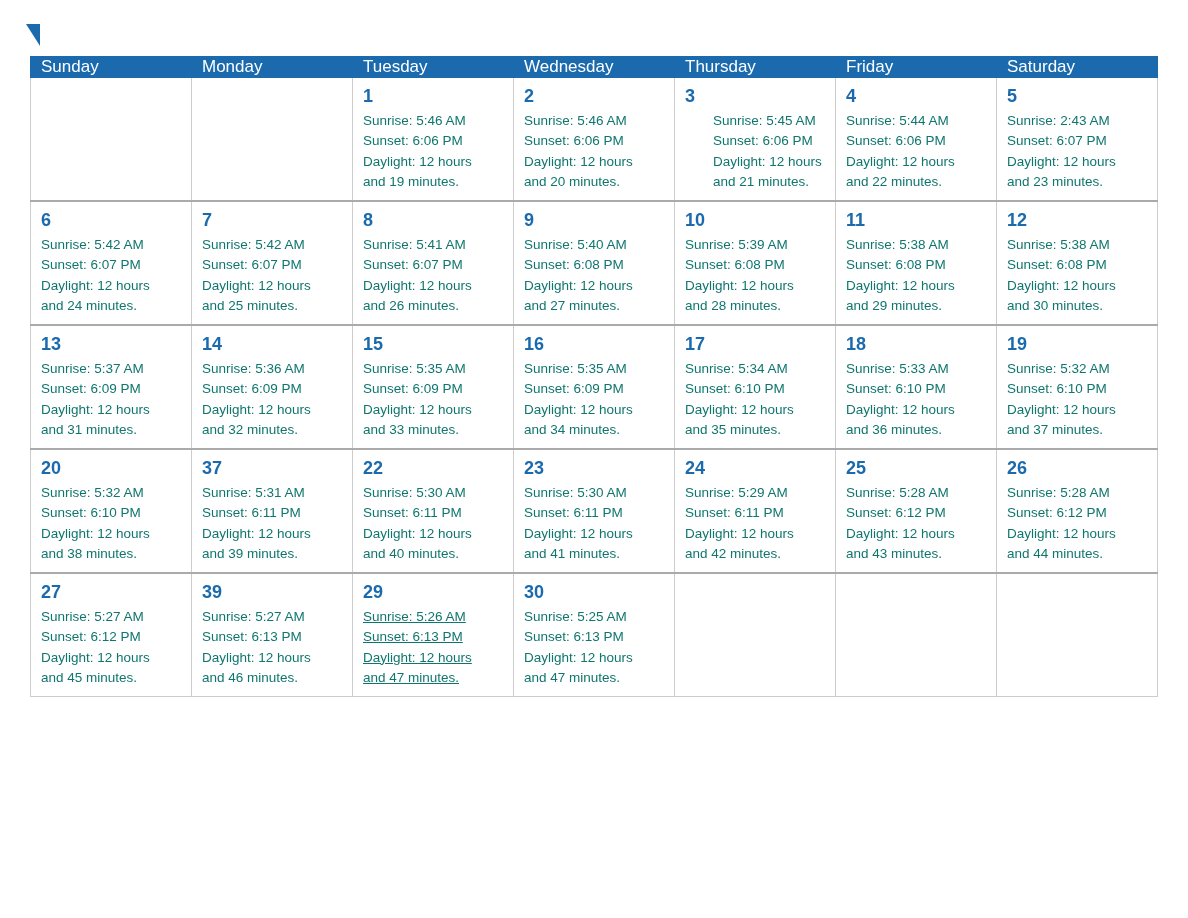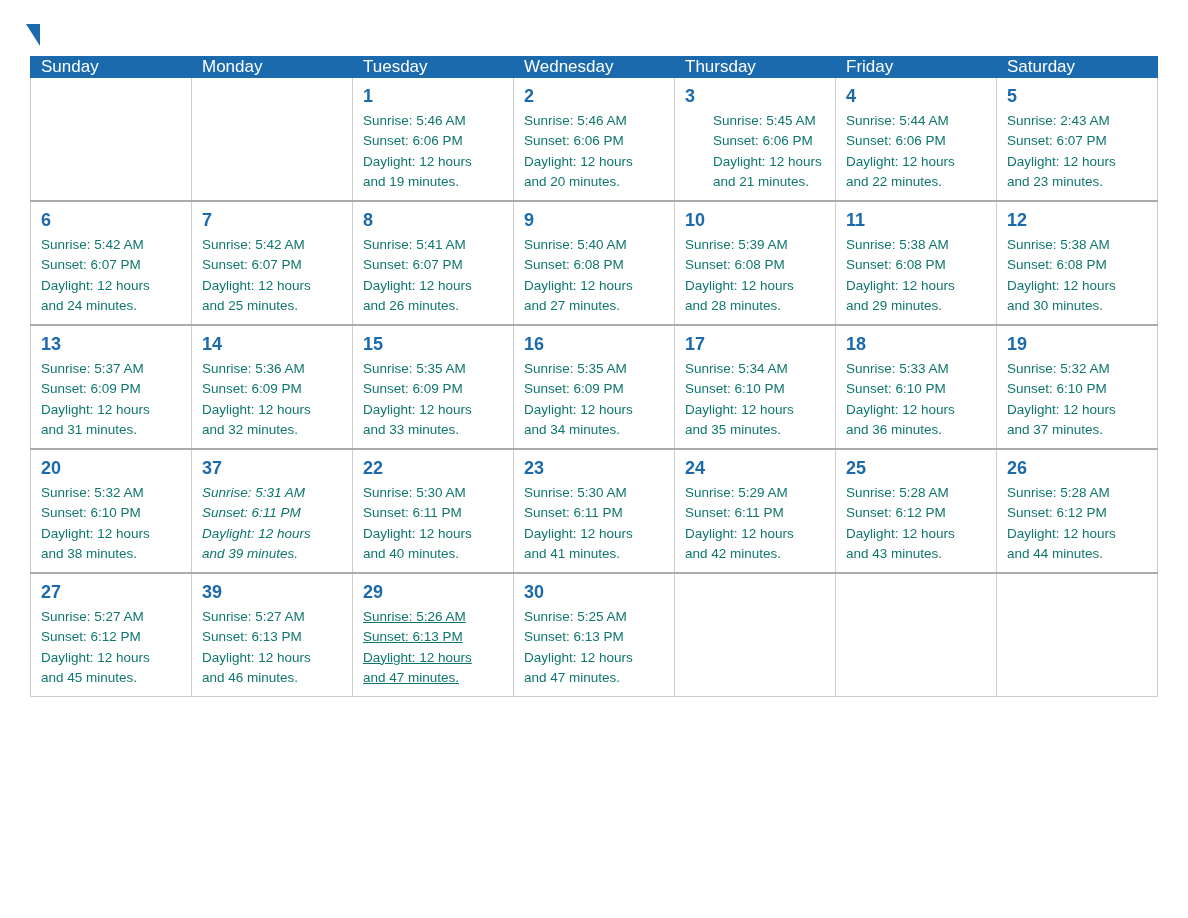--- a/index.html
+++ b/index.html
@@ -283,21 +283,21 @@
       <tr>
         <td>
           <span class="day-number">20</span>
           <div class="day-info" style="white-space: pre-line;">Sunrise: 5:32 AM
 Sunset: 6:10 PM
 Daylight: 12 hours
 and 38 minutes.</div>
         </td>
         <td>
           <span class="day-number">37</span>
-          <div class="day-info" style="white-space: pre-line; font-style: italic;">Sunrise: 5:31 AM
+          <div class="day-info" style="white-space: pre-line;">Sunrise: 5:31 AM
 Sunset: 6:11 PM
 Daylight: 12 hours
 and 39 minutes.</div>
         </td>
         <td>
           <span class="day-number">22</span>
           <div class="day-info" style="white-space: pre-line;">Sunrise: 5:30 AM
 Sunset: 6:11 PM
 Daylight: 12 hours
 and 40 minutes.</div>

